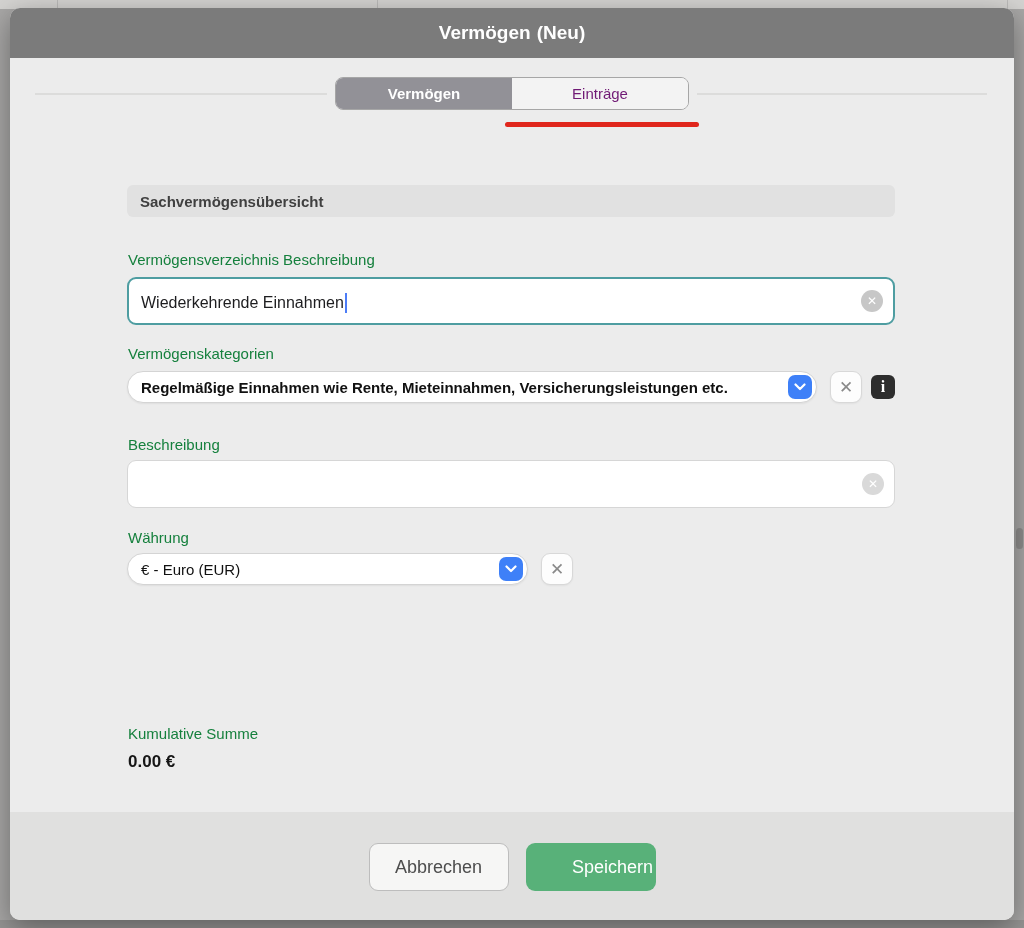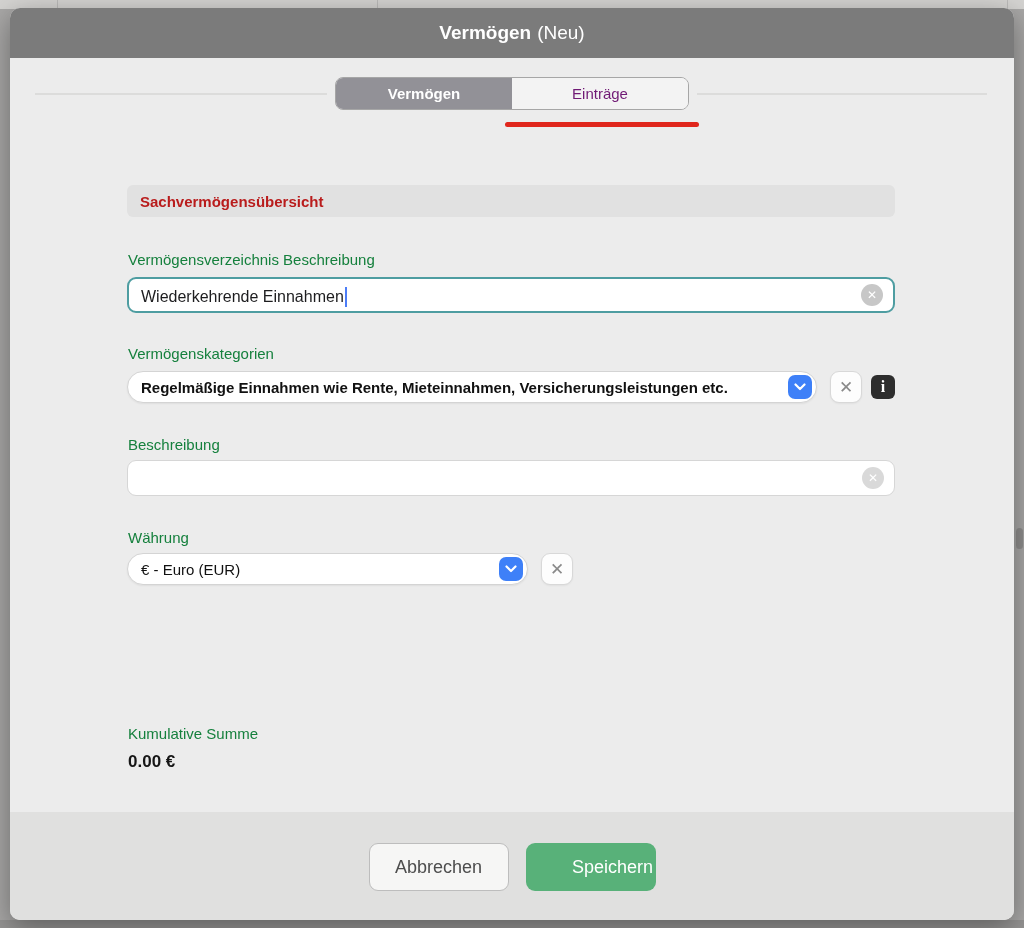--- a/index.html
+++ b/index.html
@@ -10,41 +10,41 @@
   .scroll-thumb{position:absolute;left:1016px;top:528px;width:7px;height:21px;
     background:#8f8e8d;border-radius:4px;}
 
   .dialog{position:absolute;left:10px;top:8px;width:1004px;height:912px;
     background:#ececec;border-radius:10px;overflow:hidden;
     box-shadow:0 8px 30px rgba(0,0,0,.38);}
 
   .titlebar{position:absolute;left:0;top:0;width:1004px;height:50px;background:#7b7b7b;
     display:flex;align-items:center;justify-content:center;color:#fff;font-size:19px;}
   .titlebar .t-bold{font-weight:bold;}
-  .titlebar .t-normal{font-weight:normal;margin-left:6px;}
+  .titlebar .t-normal{font-weight:bold;margin-left:6px;}
 
   .divider{position:absolute;height:2px;background:#dcdcdb;top:85px;}
   .divider.left{left:25px;width:292px;}
   .divider.right{left:687px;width:290px;}
 
   .tabgroup{position:absolute;left:325px;top:69px;width:354px;height:33px;
     border:1px solid #a6a6a6;border-radius:8px;overflow:hidden;display:flex;
     box-sizing:border-box;background:#f3f3f3;}
   .tab{flex:1;display:flex;align-items:center;justify-content:center;font-size:15px;cursor:pointer;}
   .tab--active{background:#929197;color:#ffffff;font-weight:bold;}
   .tab--inactive{background:#f3f3f3;color:#701a75;}
   .red-underline{position:absolute;left:495px;top:114px;width:194px;height:5px;
     background:#e0261c;border-radius:3px;}
 
   .section-header{position:absolute;left:117px;width:768px;height:32px;background:#e1e1e1;
     border-radius:6px;box-sizing:border-box;padding-left:13px;display:flex;align-items:center;
-    font-size:15px;font-weight:bold;color:#b91c1c;}
+    font-size:15px;font-weight:bold;color:#404040;}
   .field-label{position:absolute;left:118px;font-size:15px;color:#15803d;}
 
-  .text-input{position:absolute;left:117px;width:768px;height:36px;background:#ffffff;
+  .text-input{position:absolute;left:117px;width:768px;height:48px;background:#ffffff;
     border-radius:9px;box-sizing:border-box;display:flex;align-items:center;
     padding:4px 40px 0 12px;font-size:16px;color:#1d1d1f;}
   .text-input.focused{border:2px solid #4e9da1;}
   .text-input.plain{border:1px solid #d6d6d6;}
   .cursor{display:inline-block;width:2px;height:20px;background:#4d7df7;margin-left:1px;}
   .clear-btn{position:absolute;right:10px;top:50%;transform:translateY(-50%);
     width:22px;height:22px;border-radius:50%;background:#c7c7c7;display:flex;
     align-items:center;justify-content:center;color:#fff;font-size:12px;cursor:pointer;}
   .clear-btn.light{background:#d9d9d9;}
 

